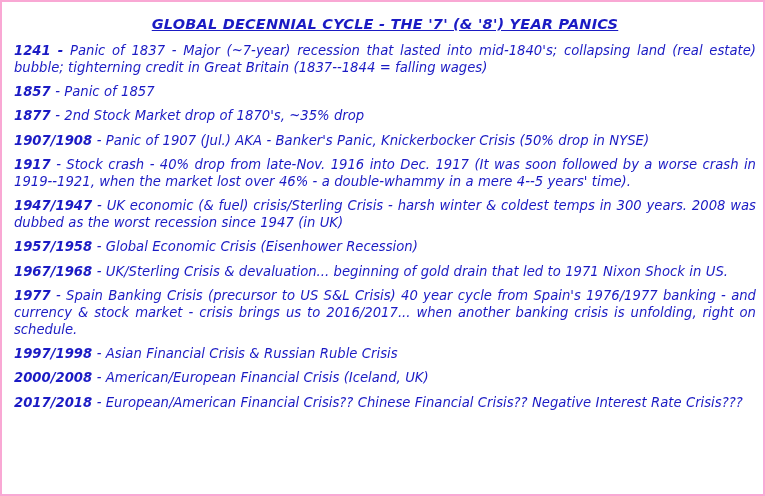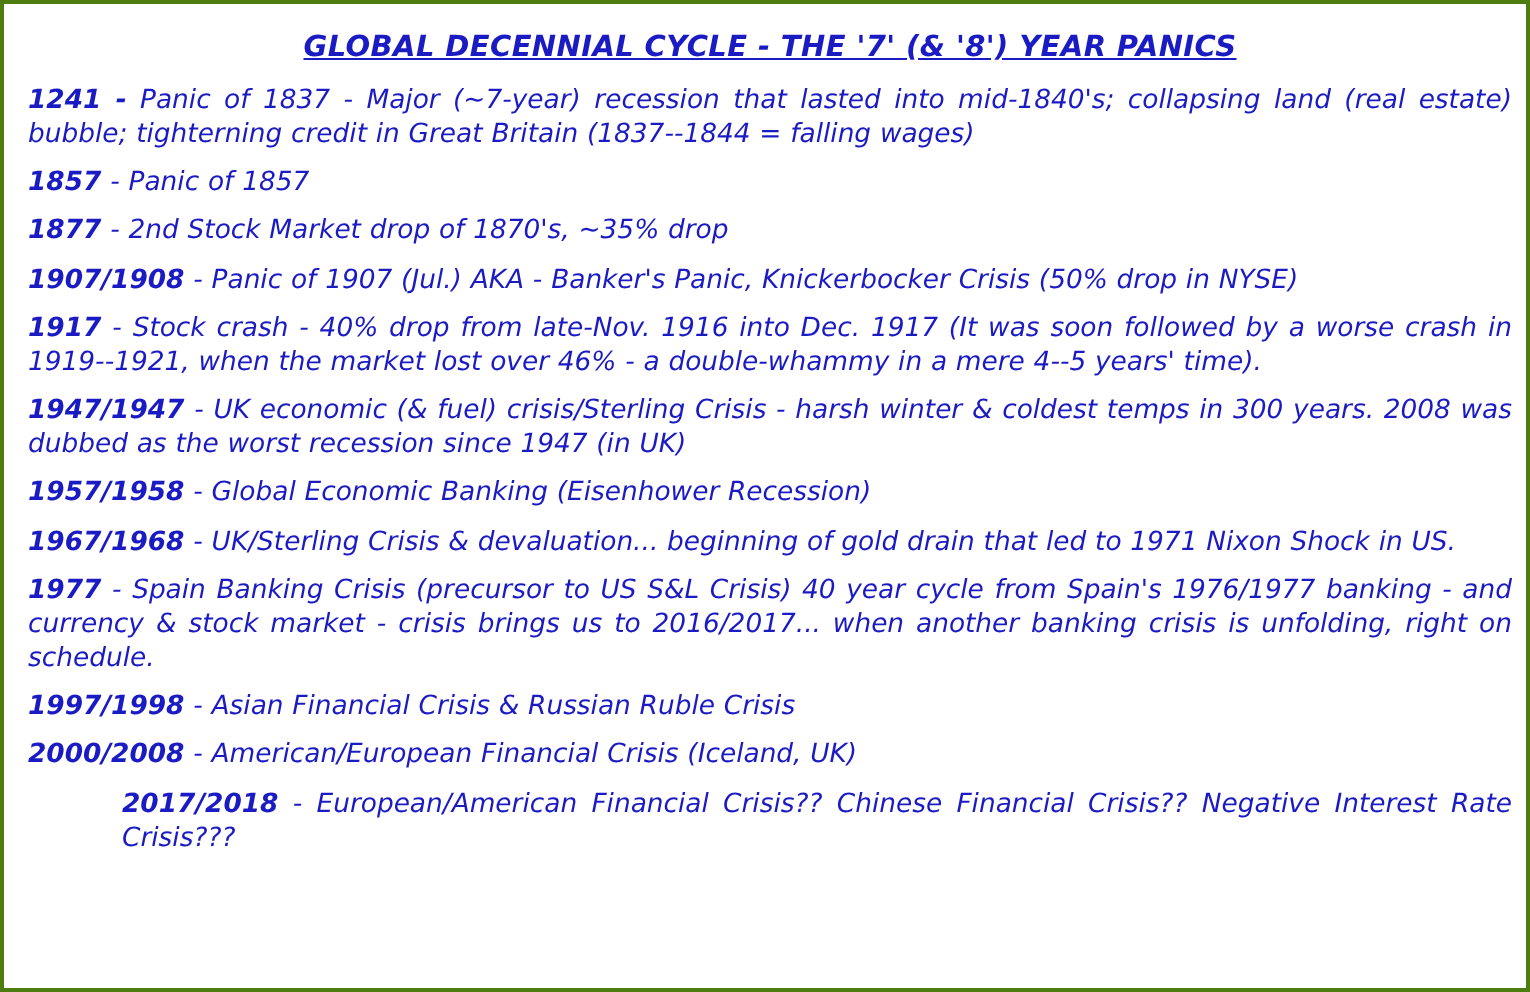--- a/index.html
+++ b/index.html
@@ -9,21 +9,21 @@
   body {
     width: 765px;
     height: 496px;
     background: #ffffff;
     font-family: "DejaVu Sans", sans-serif;
   }
   #doc {
     box-sizing: border-box;
     width: 765px;
     height: 496px;
-    border: 2px solid #4d7c0f;
+    border: 2px solid #f9a8d4;
     background: #ffffff;
     padding: 10px 7px 6px 12px;
     overflow: hidden;
     position: relative;
   }
   #title {
     text-align: center;
     color: #1b1bc4;
     font-weight: bold;
     font-style: italic;
@@ -47,21 +47,20 @@
     font-weight: bold;
     font-style: italic;
   }
   .entry .bold {
     font-weight: normal;
     font-style: italic;
     margin-top: 24px;
   }
   .entry.tight {
     margin-bottom: 6px;
-    margin-left: 47px;
   }
 </style>
 </head>
 <body>
 
 <div id="doc">
 
   <div id="title">GLOBAL DECENNIAL CYCLE - THE '7'  (&amp; '8') YEAR PANICS</div>
 
   <p class="entry">
@@ -90,21 +89,21 @@
   </p>
 
 
   <p class="entry">
     <span class="yr">1947/1947</span>
     <span>- UK economic (&amp; fuel) crisis/Sterling Crisis - harsh winter &amp; coldest temps in 300 years.  2008 was dubbed as the worst recession since 1947 (in UK)</span>
   </p>
 
   <p class="entry">
     <span class="yr">1957/1958</span>
-    <span>- Global Economic Banking (Eisenhower Recession)</span>
+    <span>- Global Economic Crisis (Eisenhower Recession)</span>
   </p>
 
   <p class="entry">
     <span class="yr">1967/1968</span>
     <span>- UK/Sterling Crisis &amp; devaluation... beginning of gold drain that led to 1971 Nixon Shock in US.</span>
   </p>
 
   <p class="entry">
     <span class="yr">1977</span>
     <span>- Spain Banking Crisis (precursor to US S&amp;L Crisis)  40 year cycle from Spain's 1976/1977 banking - and currency &amp; stock market - crisis brings us to </span><span class="bold">2016/2017</span><span>... when another banking crisis is unfolding, right on schedule.</span>

